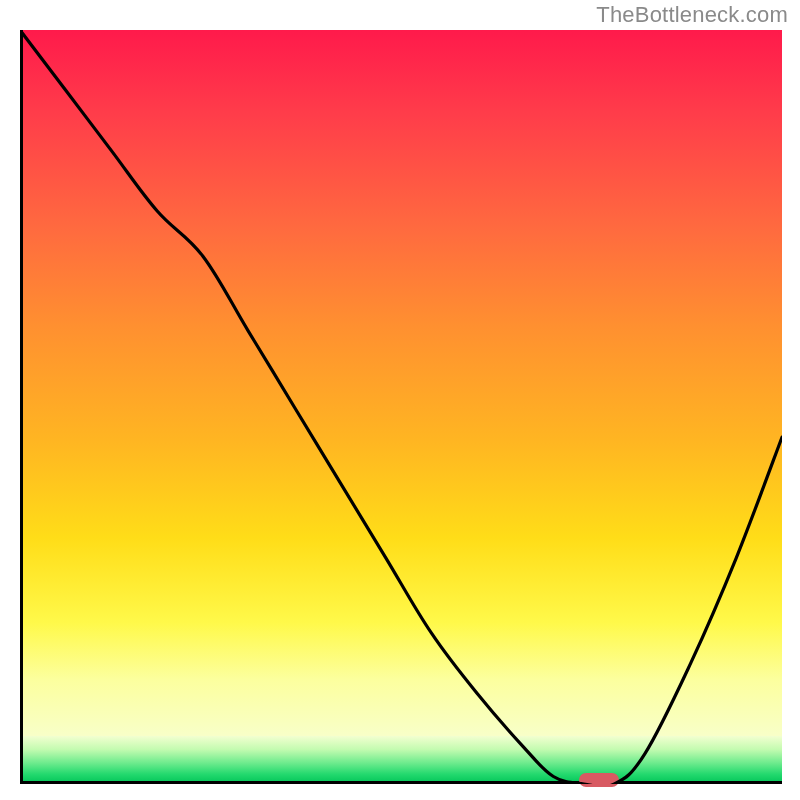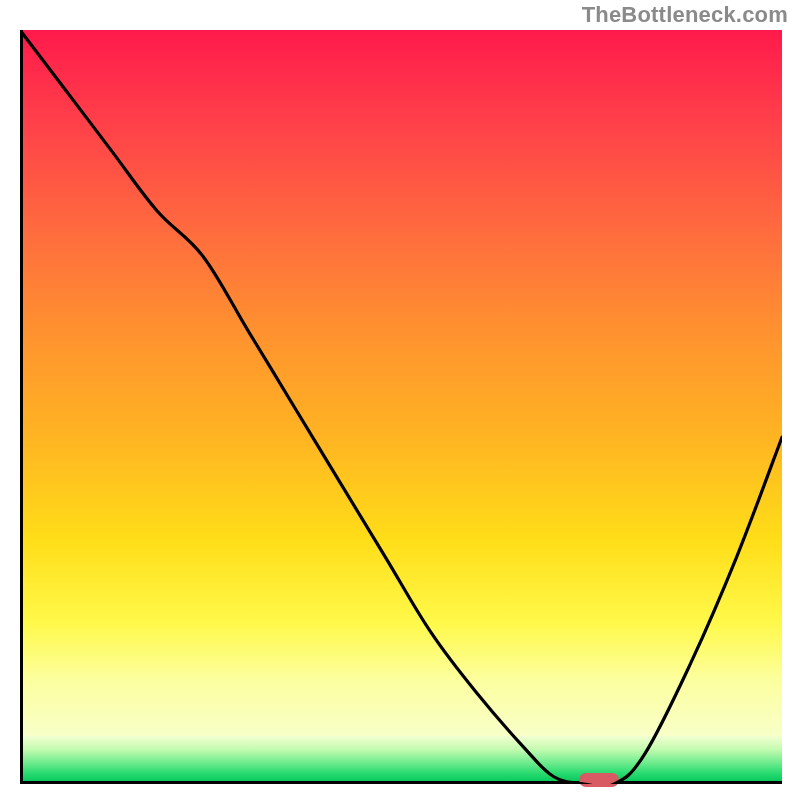--- a/index.html
+++ b/index.html
@@ -14,21 +14,21 @@
     position: relative;
     width: 800px;
     height: 800px;
   }
   .watermark {
     position: absolute;
     top: 2px;
     right: 12px;
     font-family: Arial, Helvetica, sans-serif;
     font-size: 22px;
-    font-weight: 700;
+    font-weight: 400;
     color: #8a8a8a;
     letter-spacing: 0.2px;
     z-index: 30;
   }
   .plot {
     position: absolute;
     left: 20px;
     top: 30px;
     width: 762px;
     height: 754px;

